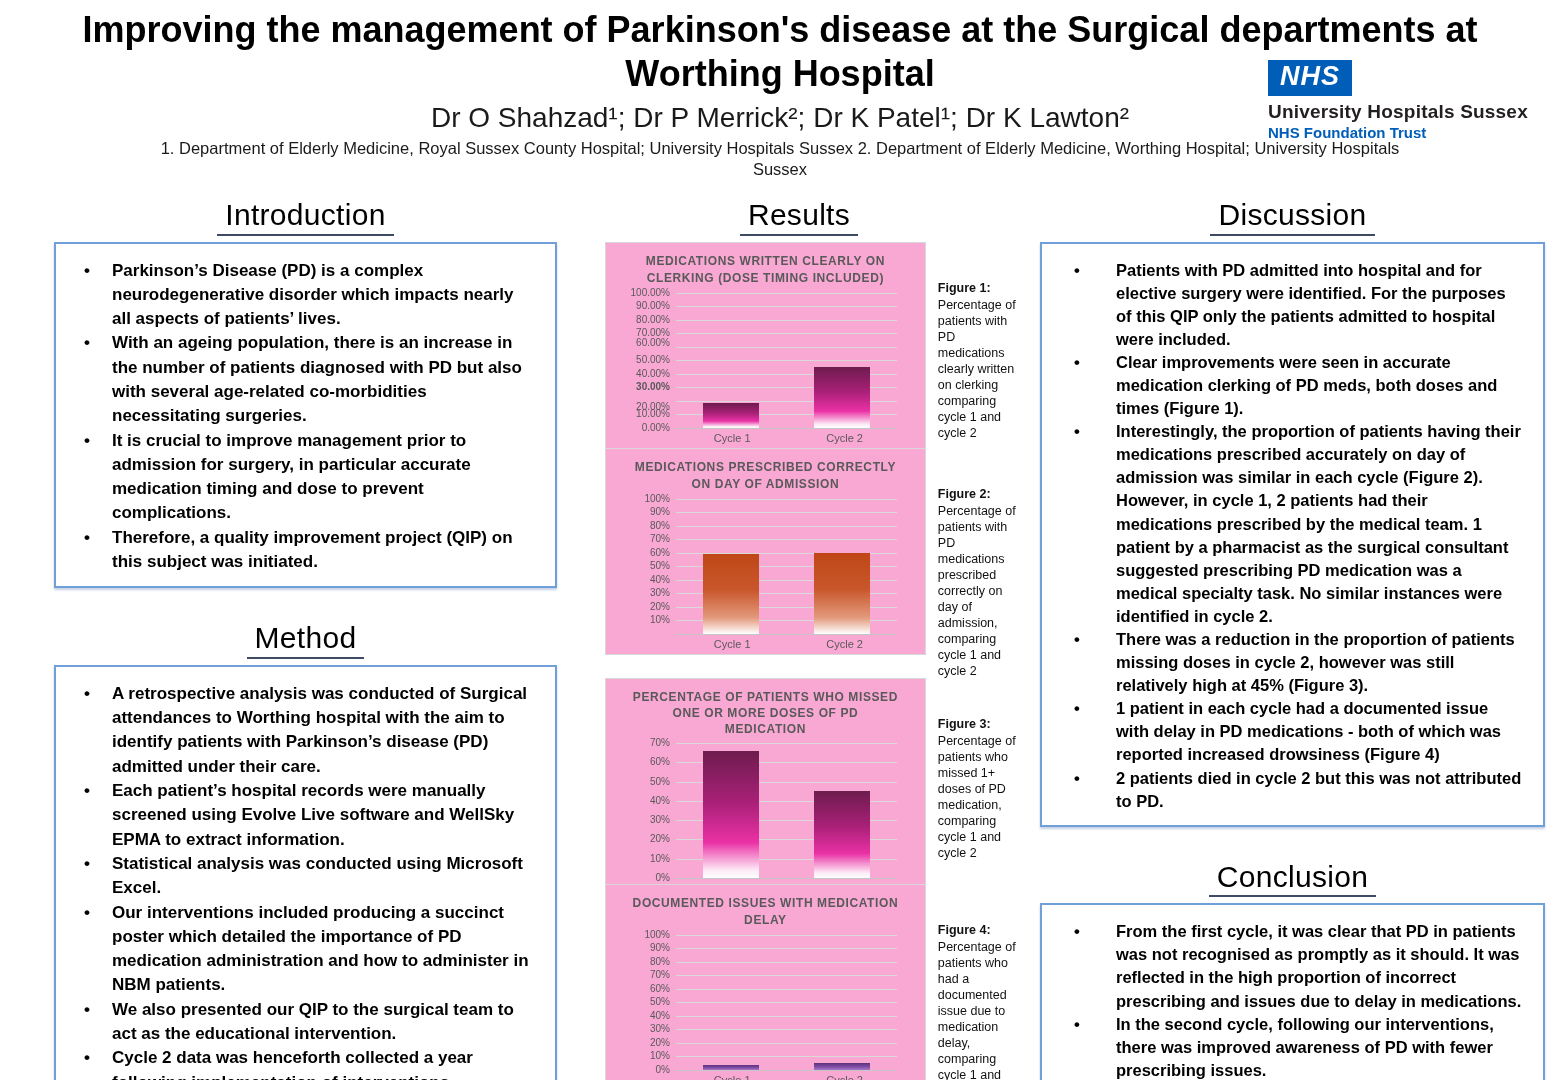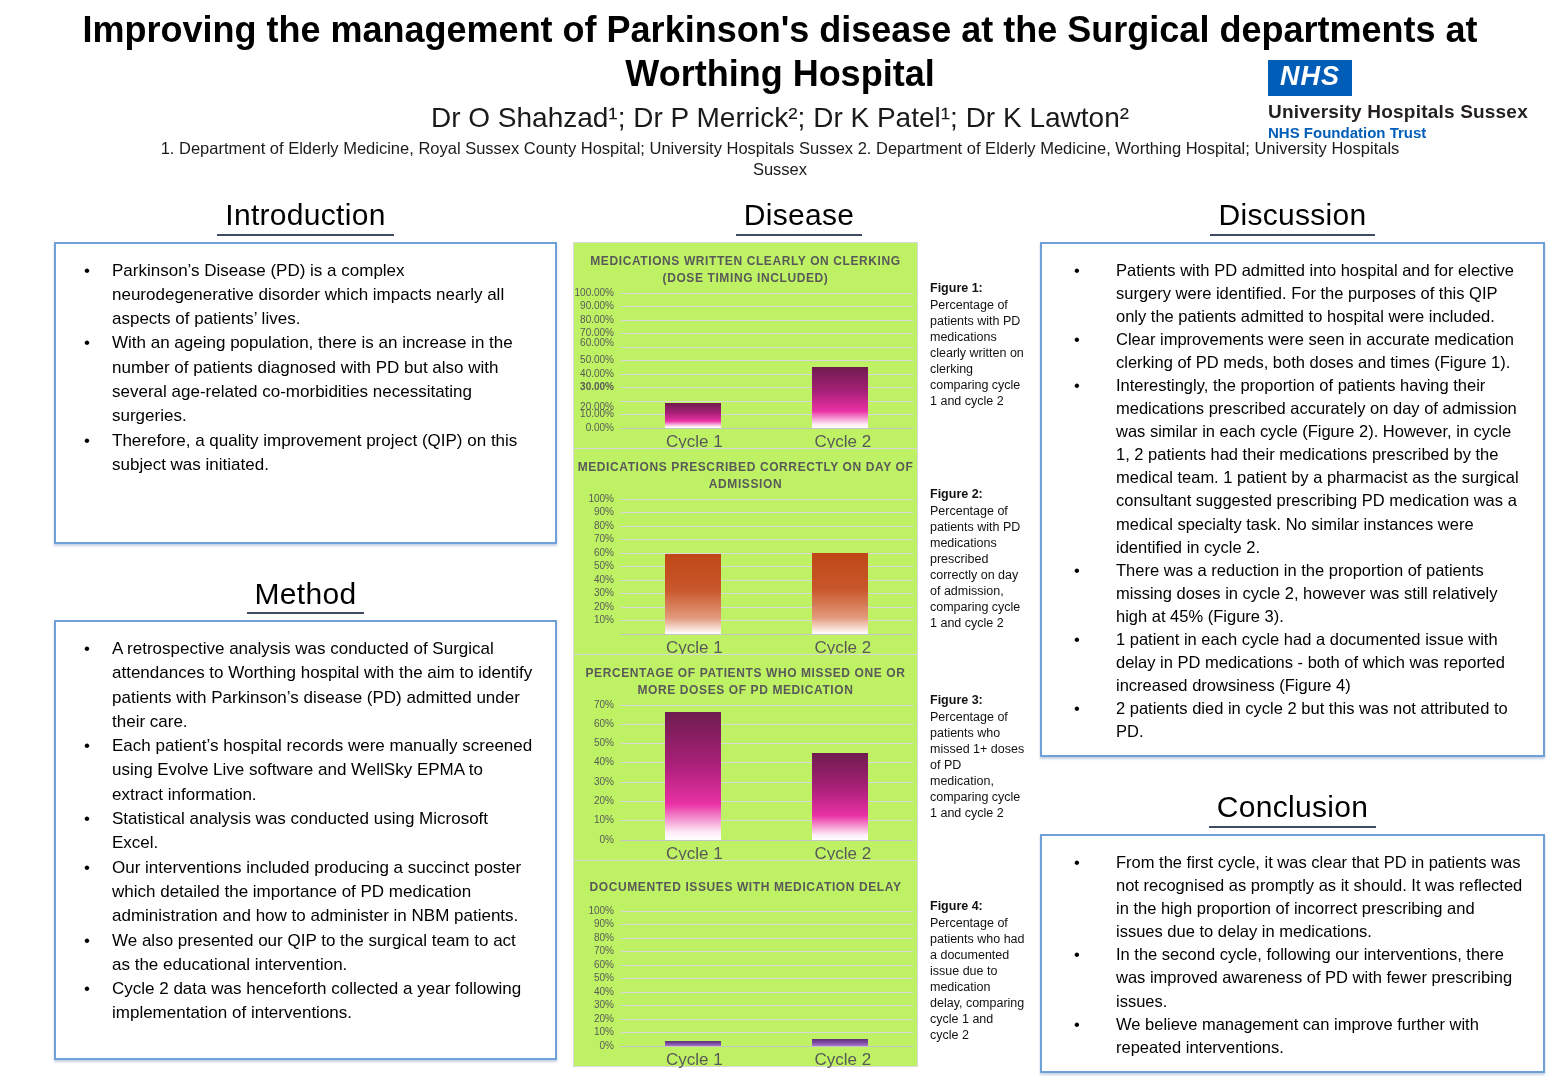--- a/index.html
+++ b/index.html
@@ -17,46 +17,46 @@
 
   
   .col{position:absolute;top:198px;}
   .col-left{left:54px;width:503px;}
   .col-mid{left:573px;width:452px;}
   .col-right{left:1040px;width:505px;}
   .h2wrap{text-align:center;margin:0 0 6px;}
   .h2wrap.spaced{margin-top:33px;}
   h2{display:inline-block;margin:0;font-size:30px;font-weight:400;letter-spacing:.3px;border-bottom:2px solid #3f4a63;padding:0 8px 1px;line-height:1.15;}
 
-  .box{border:2px solid #6FA0D8;background:#fff;box-shadow:0 2px 2px rgba(110,140,190,.4);padding:15px 18px 12px 12px;box-sizing:border-box;}
+  .box{border:2px solid #6FA0D8;background:#fff;box-shadow:0 2px 2px rgba(110,140,190,.4);padding:15px 18px 12px 12px;box-sizing:border-box;font-weight:bold;}
   .box-intro{min-height:302px;}
   .box-method{min-height:440px;}
   .box-discussion{min-height:497px;}
   .box-conclusion{min-height:228px;}
   ul.bullets{list-style:none;margin:0;padding:0;font-size:17px;line-height:1.43;}
   ul.bullets li{position:relative;padding-left:44px;margin:0;}
   ul.bullets li::before{content:"\2022";position:absolute;left:16px;}
   .col-right ul.bullets{font-size:16.5px;line-height:1.40;}
   .col-right ul.bullets li{padding-left:62px;}
   .col-right ul.bullets li::before{left:20px;}
 
   
   .figure-row{display:flex;align-items:flex-start;}
   .figure-row + .figure-row{margin-top:-1px;}
-  .chart{width:345px;box-sizing:border-box;border:1px solid #d8d8d8;background:#bef264;padding:10px 0 6px;height:207px;}
+  .chart{width:345px;box-sizing:border-box;border:1px solid #d8d8d8;background:#f9a8d4;padding:10px 24px 6px;height:207px;margin-left:32px;}
   .chart-title{min-height:34px;display:flex;align-items:center;justify-content:center;text-align:center;font-size:12px;font-weight:700;letter-spacing:.6px;color:#595959;line-height:1.35;margin-bottom:6px;}
   .chart-body{display:flex;}
   .chart-yaxis{position:relative;width:46px;height:135px;}
   .chart-yaxis span{position:absolute;right:6px;font-size:10px;color:#595959;white-space:nowrap;}
   .chart-plot{position:relative;flex:1;height:135px;margin-right:4px;}
   .gridline{position:absolute;left:0;right:0;height:1px;background:#d9d9d9;}
   .gridline.baseline{background:#c6c6c6;}
   .bar{position:absolute;bottom:0;width:56px;}
   .chart-xlabels{display:flex;margin-left:46px;padding-top:4px;}
-  .chart-xlabels span{flex:1;text-align:center;font-size:17px;color:#595959;}
+  .chart-xlabels span{flex:1;text-align:center;font-size:11px;color:#595959;}
   .fig-caption{width:107px;box-sizing:border-box;padding:38px 0 0 12px;font-size:12.5px;line-height:1.28;color:#111;}
   .cap-label{font-weight:700;margin-bottom:1px;}
 </style>
 </head>
 <body>
 
 <div class="poster">
 
   <header>
     <h1 class="hdr-title">Improving the management of Parkinson's disease at the Surgical departments at Worthing Hospital</h1>
@@ -68,38 +68,39 @@
       <div class="nhs-trust">NHS Foundation Trust</div>
     </div>
   </header>
 
   <div class="col col-left">
     <div class="h2wrap"><h2>Introduction</h2></div>
     <div class="box box-intro">
       <ul class="bullets">
           <li>Parkinson’s Disease (PD) is a complex neurodegenerative disorder which impacts nearly all aspects of patients’ lives.</li>
           <li>With an ageing population, there is an increase in the number of patients diagnosed with PD but also with several age-related co-morbidities necessitating surgeries.</li>
+          <li>It is crucial to improve management prior to admission for surgery, in particular accurate medication timing and dose to prevent complications.</li>
           <li>Therefore, a quality improvement project (QIP) on this subject was initiated.</li>
         </ul>
     </div>
     <div class="h2wrap spaced"><h2>Method</h2></div>
     <div class="box box-method">
       <ul class="bullets">
           <li>A retrospective analysis was conducted of Surgical attendances to Worthing hospital with the aim to identify patients with Parkinson’s disease (PD) admitted under their care.</li>
           <li>Each patient’s hospital records were manually screened using Evolve Live software and WellSky EPMA to extract information.</li>
           <li>Statistical analysis was conducted using Microsoft Excel.</li>
           <li>Our interventions included producing a succinct poster which detailed the importance of PD medication administration and how to administer in NBM patients.</li>
           <li>We also presented our QIP to the surgical team to act as the educational intervention.</li>
           <li>Cycle 2 data was henceforth collected a year following implementation of interventions.</li>
         </ul>
     </div>
   </div>
 
   <div class="col col-mid">
-    <div class="h2wrap"><h2>Disease</h2></div>
+    <div class="h2wrap"><h2>Results</h2></div>
 
     <div class="figure-row">
       <div class="chart">
           <div class="chart-title">MEDICATIONS WRITTEN CLEARLY ON CLERKING (DOSE TIMING INCLUDED)</div>
           <div class="chart-body">
             <div class="chart-yaxis">
               <span style="top: -6px;">100.00%</span>
               <span style="top: 7.5px;">90.00%</span>
               <span style="top: 21px;">80.00%</span>
               <span style="top: 34.5px;">70.00%</span>

